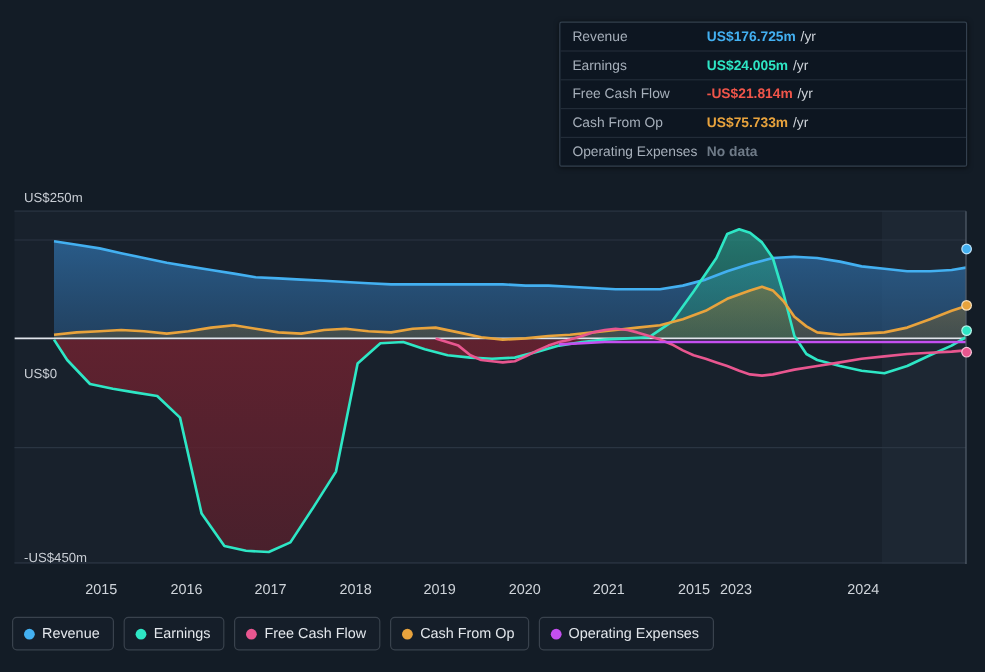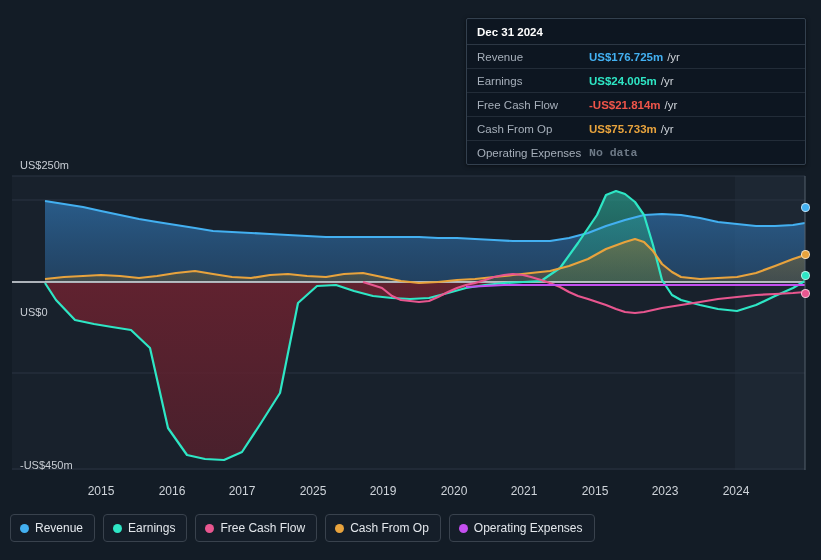--- a/index.html
+++ b/index.html
@@ -41,21 +41,20 @@
   }
   .y-top { left: 20px; top: 159px; }
   .y-zero { left: 20px; top: 266px; margin-top: 40px; }
   .y-bottom { left: 20px; top: 459px; }
 
   .x-tick {
     position: absolute;
     top: 484px;
     font-size: 12px;
     color: #cfd4da;
-    text-align: center;
     width: 60px;
     margin-left: -30px;
   }
 
   
   .tooltip {
     position: absolute;
     left: 466px;
     top: 18px;
     width: 338px;
@@ -91,21 +90,20 @@
   }
   .tt-suffix {
     color: #cfd4da;
     font-weight: normal;
     margin-left: 4px;
     text-align: center;
   }
   .tt-nodata {
     color: #6e7a87;
     font-style: normal;
-    font-family: Liberation Mono, monospace;
   }
   .tt-sub-label {
     color: #cfd4da;
     font-weight: normal;
     margin-left: 4px;
   }
 
   
   .legend {
     position: absolute;
@@ -211,30 +209,29 @@
     <div class="endpoint-dot" style="left:801px; top:289px; background:#e8568f;"></div>
   </div>
 
   <div class="axis-label y-top">US$250m</div>
   <div class="axis-label y-zero">US$0</div>
   <div class="axis-label y-bottom">-US$450m</div>
 
   <div class="x-tick" style="left:101px;">2015</div>
   <div class="x-tick" style="left:172px;">2016</div>
   <div class="x-tick" style="left:242px;">2017</div>
-  <div class="x-tick" style="left:313px;">2025</div>
+  <div class="x-tick" style="left:313px;">2018</div>
   <div class="x-tick" style="left:383px;">2019</div>
   <div class="x-tick" style="left:454px;">2020</div>
   <div class="x-tick" style="left:524px;">2021</div>
   <div class="x-tick" style="left:595px;">2015</div>
-  <div class="x-tick" style="left:665px;">2023</div>
+  <div class="x-tick" style="left:630px;">2023</div>
   <div class="x-tick" style="left:736px;">2024</div>
 
   <div class="tooltip">
-    <div class="tooltip-date">Dec 31 2024</div>
 
     <div class="tt-row">
       <div class="tt-label">Revenue</div>
       <div class="tt-value" style="color:#43b0f1;">US$176.725m</div>
       <div class="tt-suffix">/yr</div>
     </div>
 
     <div class="tt-row">
       <div class="tt-label">Earnings</div>
       <div class="tt-value" style="color:#2ee6c5;">US$24.005m</div>

